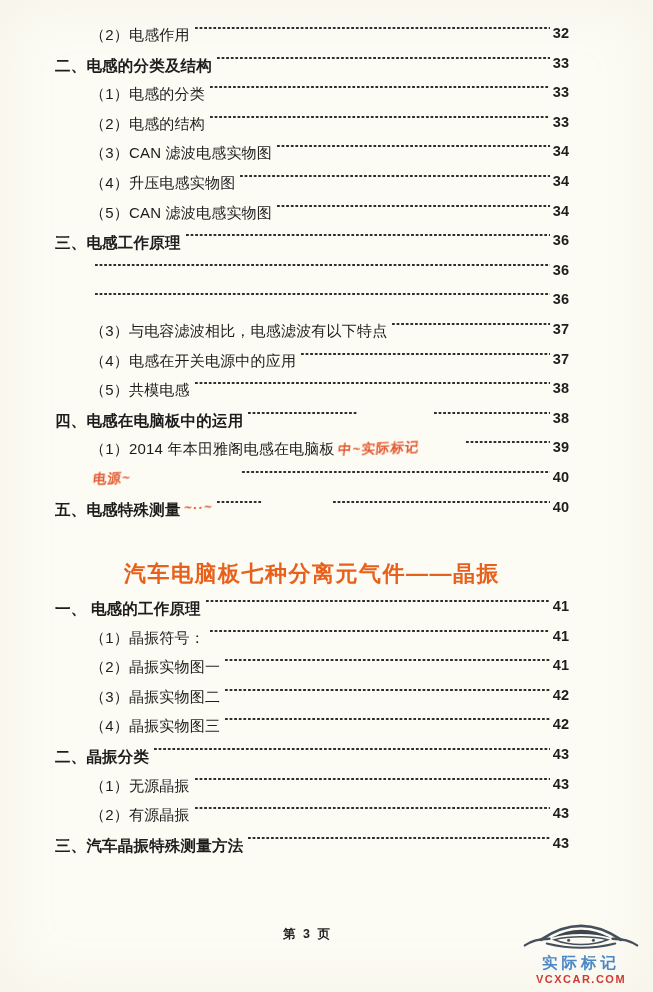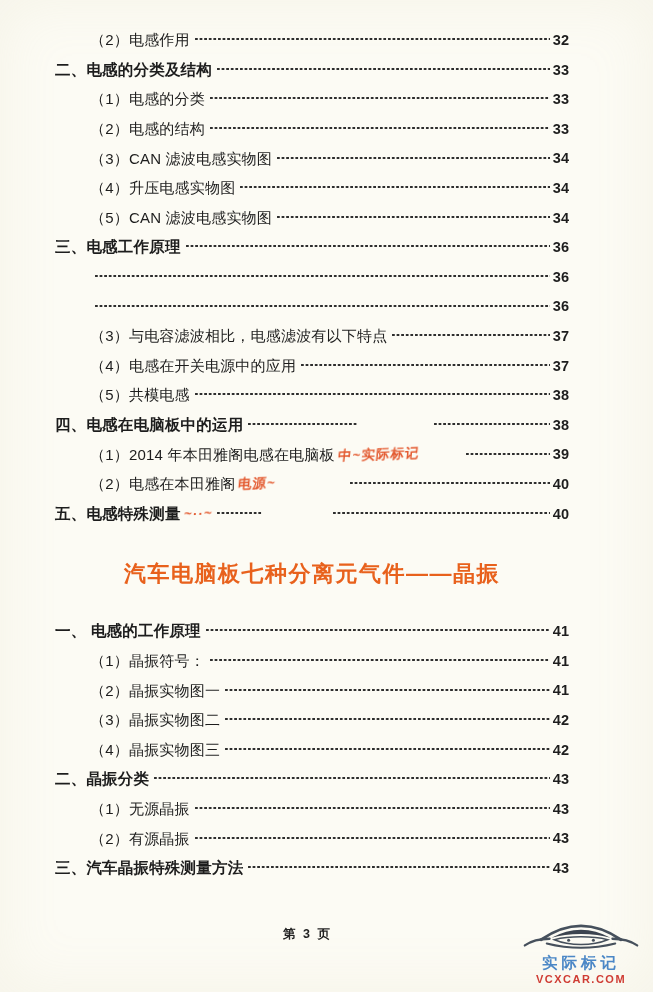--- a/index.html
+++ b/index.html
@@ -6,34 +6,34 @@
   .page{
     position:relative;
     width:653px;height:992px;
     background:#fcfbf4;
     box-shadow:inset 0 0 60px rgba(205,195,160,.14);
     font-family:"Liberation Sans","DejaVu Sans",sans-serif;
     color:#1d1d1d;
     overflow:hidden;
   }
   .toc{position:absolute;left:55px;right:84px;top:26px;}
-  .row{display:flex;align-items:center;height:29.6px;}
+  .row{display:flex;align-items:flex-start;height:29.6px;}
   .row .lbl{font-size:15px;white-space:nowrap;letter-spacing:.2px;}
   .lvl1 .lbl{font-weight:700;font-size:15.5px;}
   .lvl2{padding-left:35px;}
   .pg{font-weight:700;font-size:14.5px;margin-left:1px;line-height:1;padding-bottom:1px;}
   .leader{
     flex-grow:1;height:4px;margin:0 2px 3px 5px;
     background-image:radial-gradient(circle at 1.4px 2px,#2c2c2c 1.05px,rgba(0,0,0,0) 1.5px);
     background-size:4.6px 4px;background-repeat:repeat-x;background-position:left bottom;
   }
   .gapseg{height:1px;}
   .sec-heading{
     text-align:center;font-size:22px;font-weight:700;color:#e8611c;
-    letter-spacing:1.5px;margin:30px 0 28px;line-height:30px;white-space:nowrap;
+    letter-spacing:1.5px;margin:30px 0 10px;line-height:30px;white-space:nowrap;
   }
   .scribble{
     color:#e14b1e;font-weight:700;font-size:13.5px;display:inline-block;
     transform:rotate(-2deg) skewX(-8deg);filter:blur(.35px);
     margin:0 0 1px 3px;white-space:nowrap;opacity:.92;letter-spacing:1px;
   }
   .footer-page{
     position:absolute;top:926px;left:283px;
     font-size:12.5px;font-weight:700;letter-spacing:2px;color:#222;
   }
@@ -119,21 +119,20 @@
         <span class="pg">38</span>
       </div>
       <div class="row lvl2">
         <span class="lbl">（1）2014 年本田雅阁电感在电脑板</span>
         <span class="scribble">中~实际标记</span>
         <span class="gapseg" style="flex-grow: 0.5;"></span>
         <span class="leader" style="flex-grow: 1;"></span>
         <span class="pg">39</span>
       </div>
       <div class="row lvl2">
-        <span class="lbl">（2）电感在本田雅阁</span>
         <span class="scribble">电源~</span>
         <span class="gapseg" style="flex-grow: 0.55;"></span>
         <span class="leader" style="flex-grow: 1.6;"></span>
         <span class="pg">40</span>
       </div>
       <div class="row lvl1">
         <span class="lbl">五、电感特殊测量</span>
         <span class="scribble">~··~</span>
         <span class="leader" style="flex-grow: 0.35;"></span>
         <span class="gapseg" style="flex-grow: 0.5;"></span>

